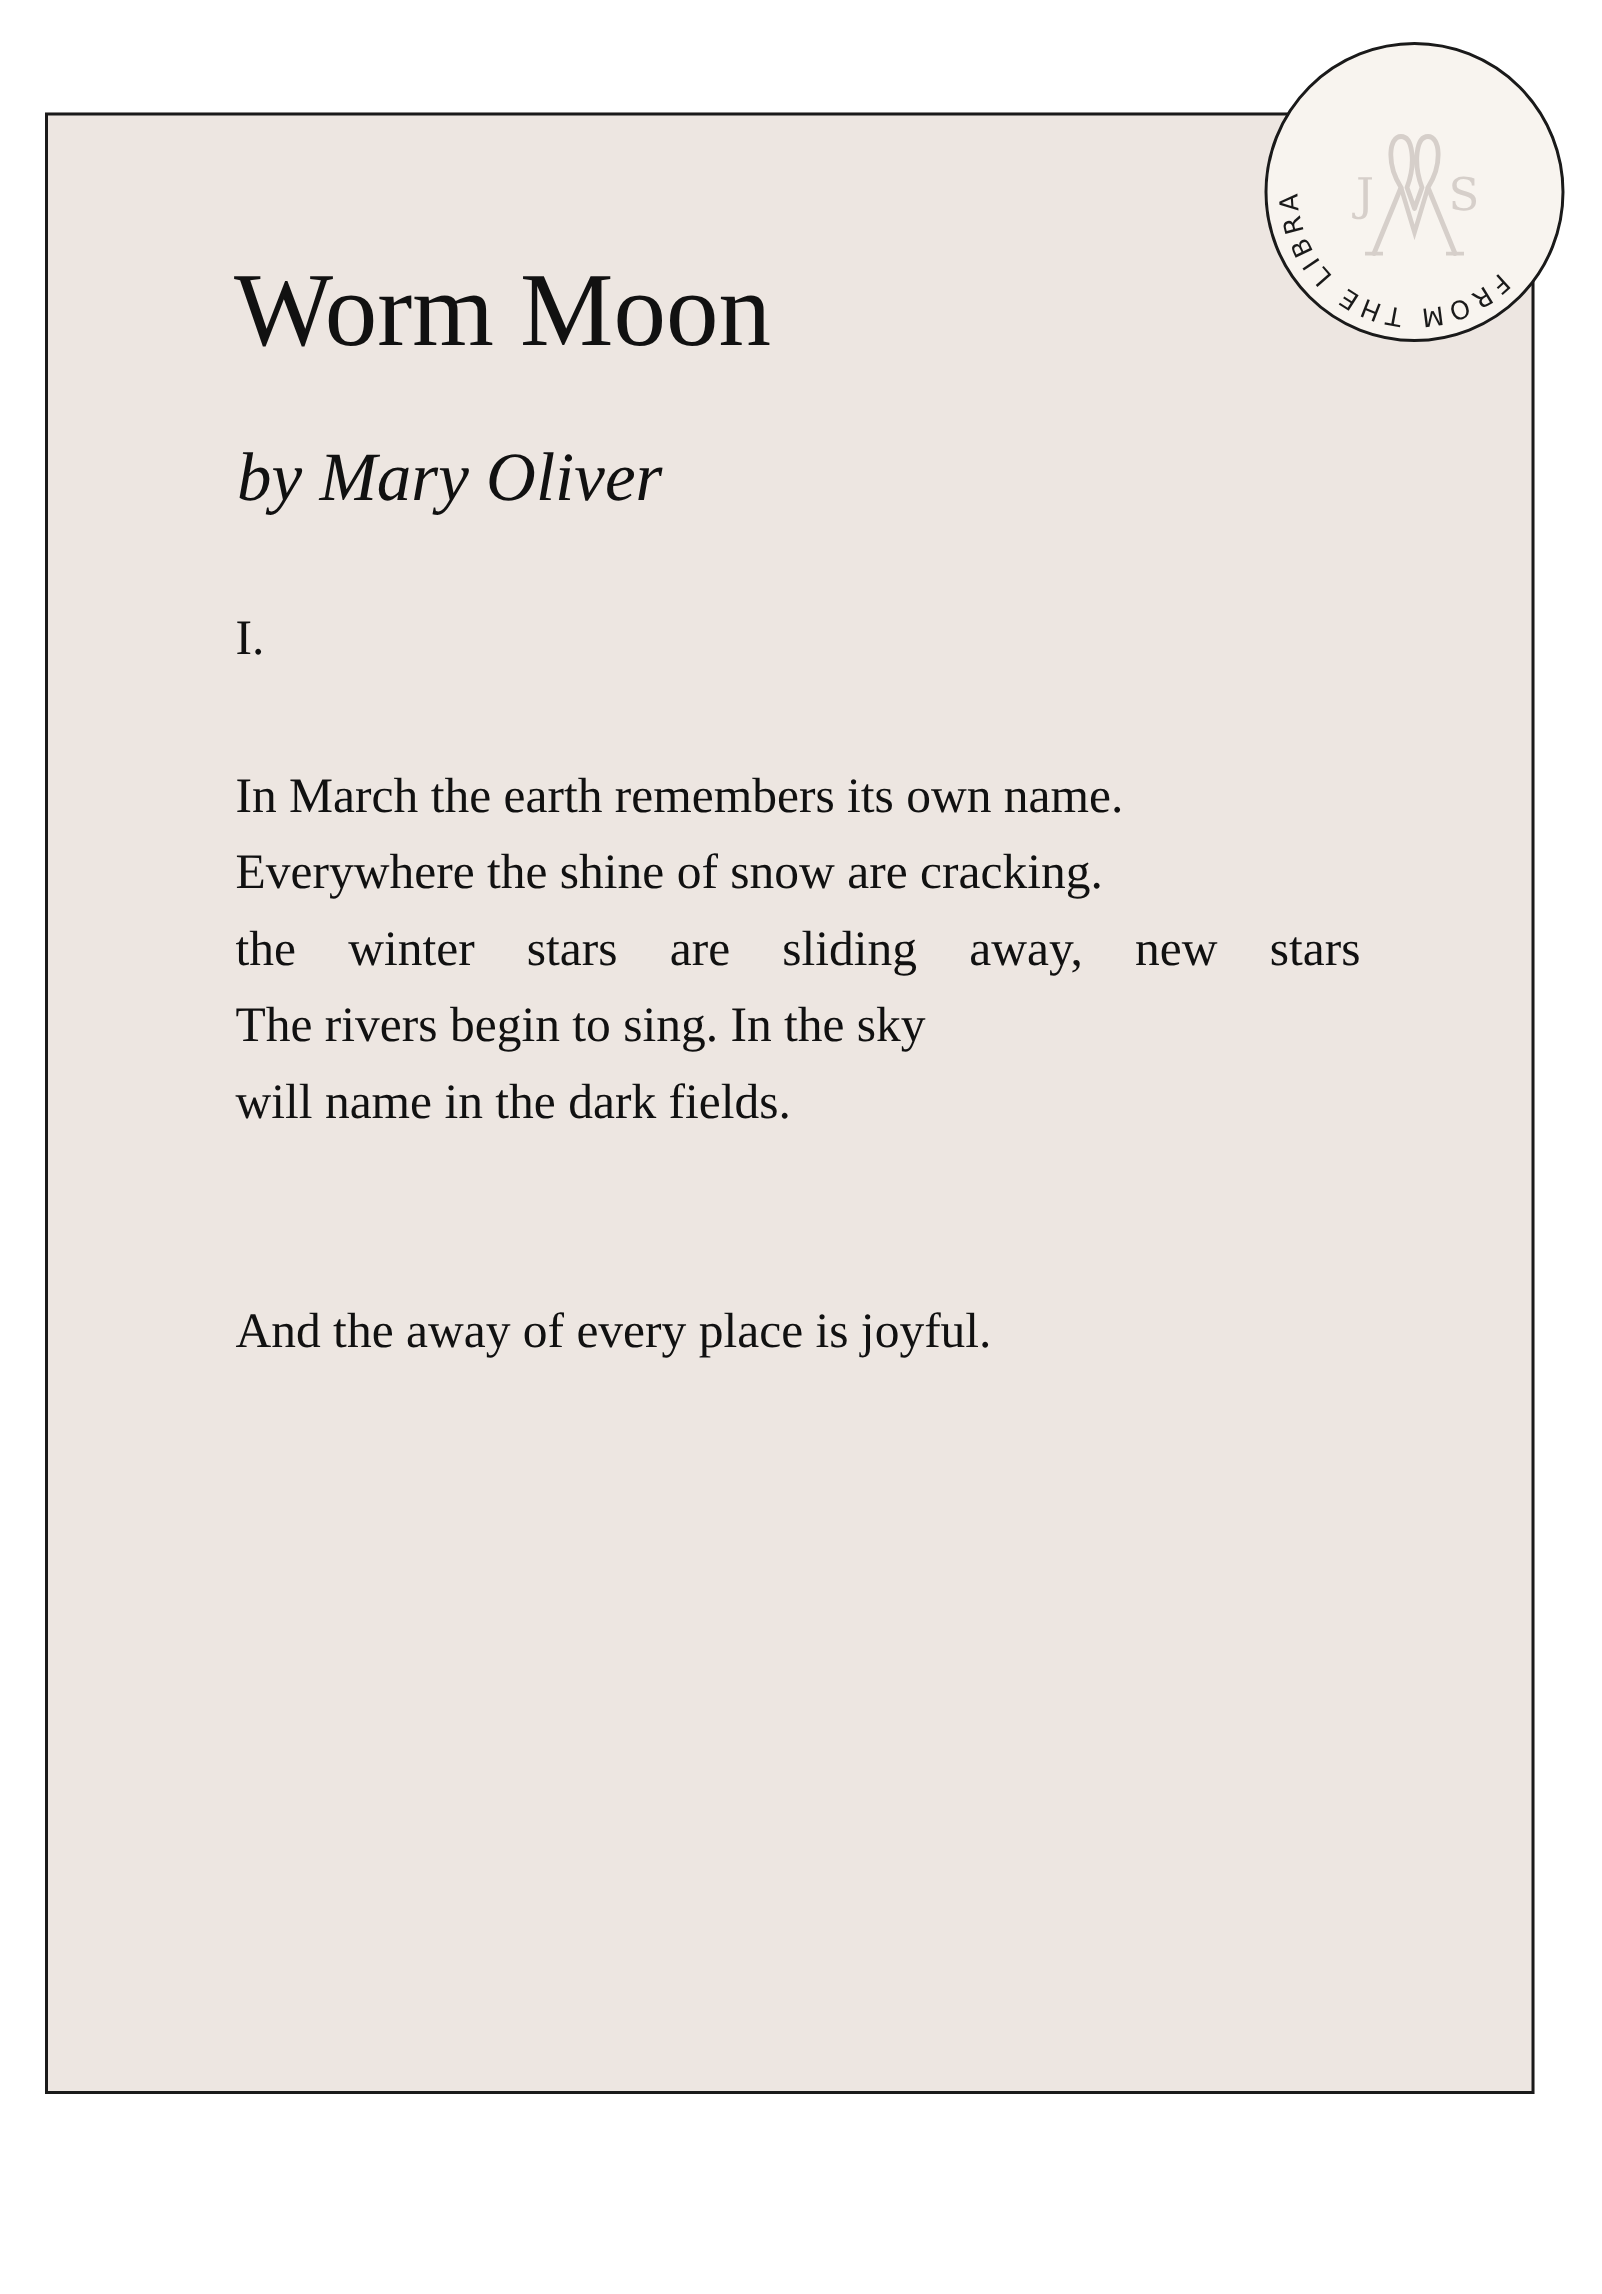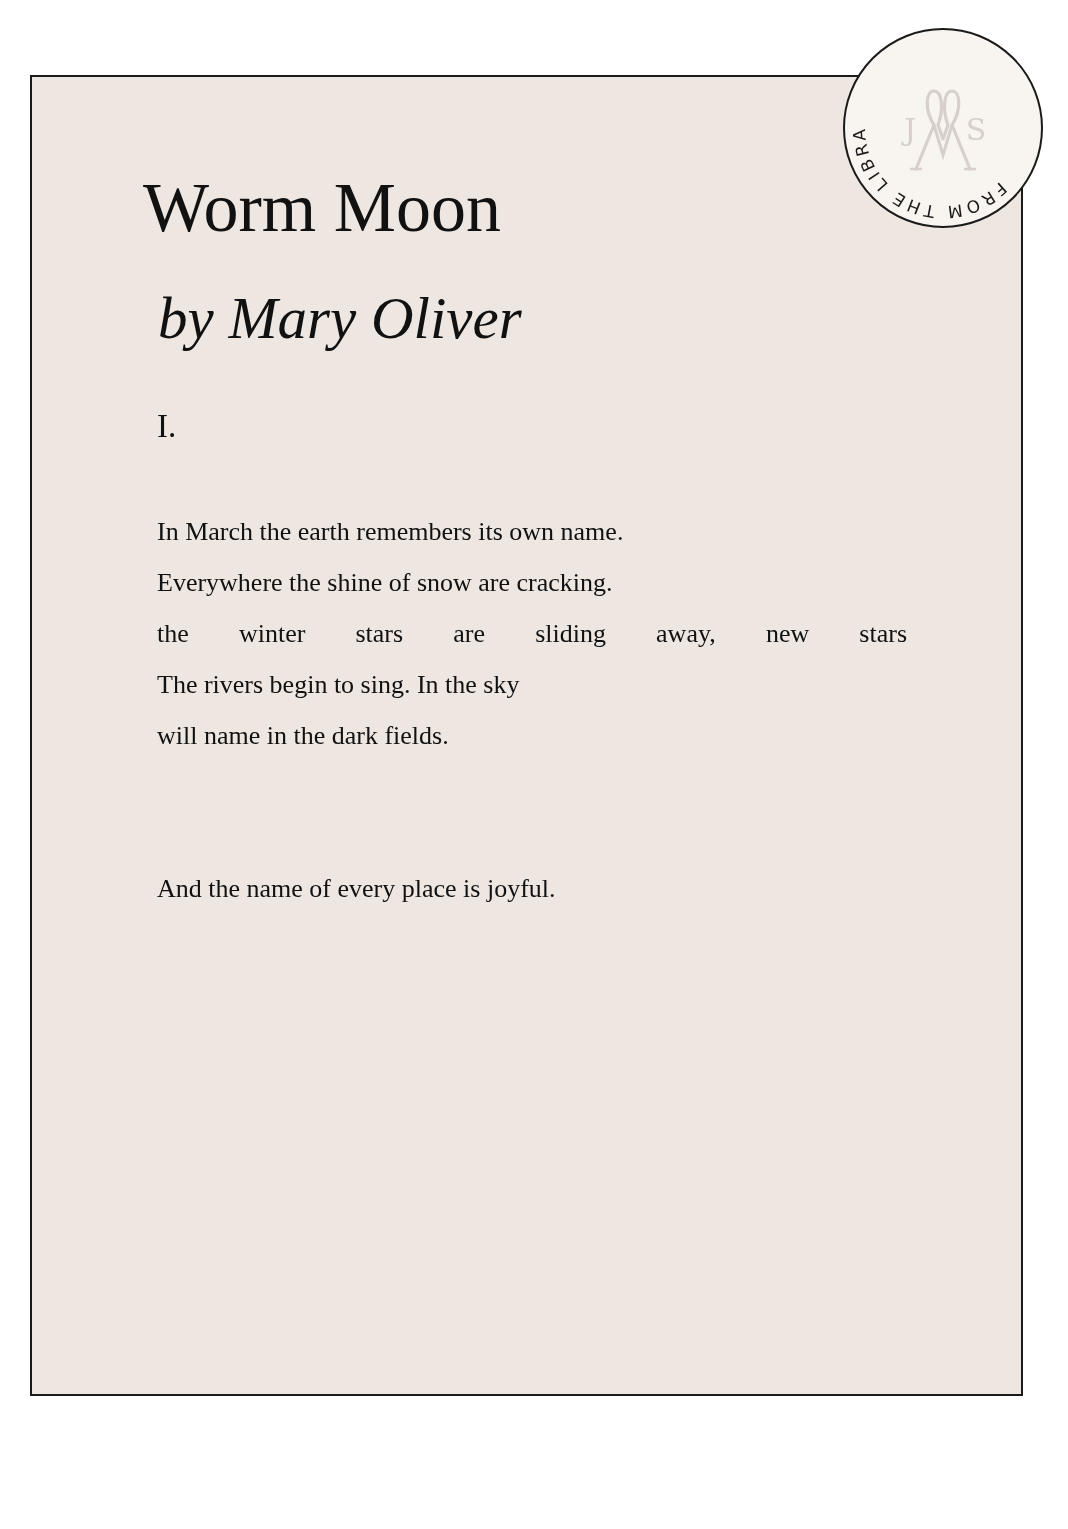--- a/index.html
+++ b/index.html
@@ -20,51 +20,51 @@
       left: 30px;
       top: 75px;
       width: 993px;
       height: 1321px;
       background: #ede6e1;
       border: 2px solid #1a1a1a;
       box-sizing: border-box;
     }
     .title {
       position: absolute;
-      left: 143px;
+      left: 156px;
       top: 166px;
       font-size: 70px;
       line-height: 84px;
       font-weight: normal;
       margin: 0;
       color: #111;
     }
     .byline {
       position: absolute;
       left: 158px;
       top: 290px;
-      font-size: 59px;
+      font-size: 46px;
       line-height: 56px;
       font-style: italic;
       margin: 0;
       color: #111;
     }
     .section-num {
       position: absolute;
       left: 157px;
       top: 406px;
       font-size: 33px;
       line-height: 40px;
       margin: 0;
     }
     .stanza {
       position: absolute;
       left: 157px;
       width: 750px;
-      font-size: 26px;
+      font-size: 33px;
       line-height: 51px;
       margin: 0;
     }
     .stanza .line {
       display: block;
       white-space: nowrap;
     }
     .stanza .line.justify {
       text-align: justify;
       text-align-last: justify;
@@ -94,21 +94,21 @@
 
 <p class="stanza stanza-1">
   <span class="line">In March the earth remembers its own name.</span>
   <span class="line">Everywhere the shine of snow are cracking.</span>
   <span class="line justify">the winter stars are sliding away, new stars</span>
   <span class="line">The rivers begin to sing. In the sky</span>
   <span class="line">will name in the dark fields.</span>
 </p>
 
 <p class="stanza stanza-2">
-  <span class="line">And the name of every place is joyful.</span>
+  <span class="line">And the away of every place is joyful.</span>
 </p>
 
 <div class="stamp">
   <svg width="202" height="202" viewBox="0 0 202 202">
     <defs>
       <path id="ringPath" d="M 101,101 m -78,0 a 78,78 0 1,1 156,0 a 78,78 0 1,1 -156,0"></path>
     </defs>
     <circle cx="101" cy="101" r="99" fill="#f8f4ef" stroke="#1a1a1a" stroke-width="2"></circle>
     <text font-family="DejaVu Sans, sans-serif" font-size="17" letter-spacing="3.2" fill="#1a1a1a">
       <textPath href="#ringPath" startOffset="62%" id="ringTextPath">FROM THE LIBRARY OF JEN SHOOP</textPath>

